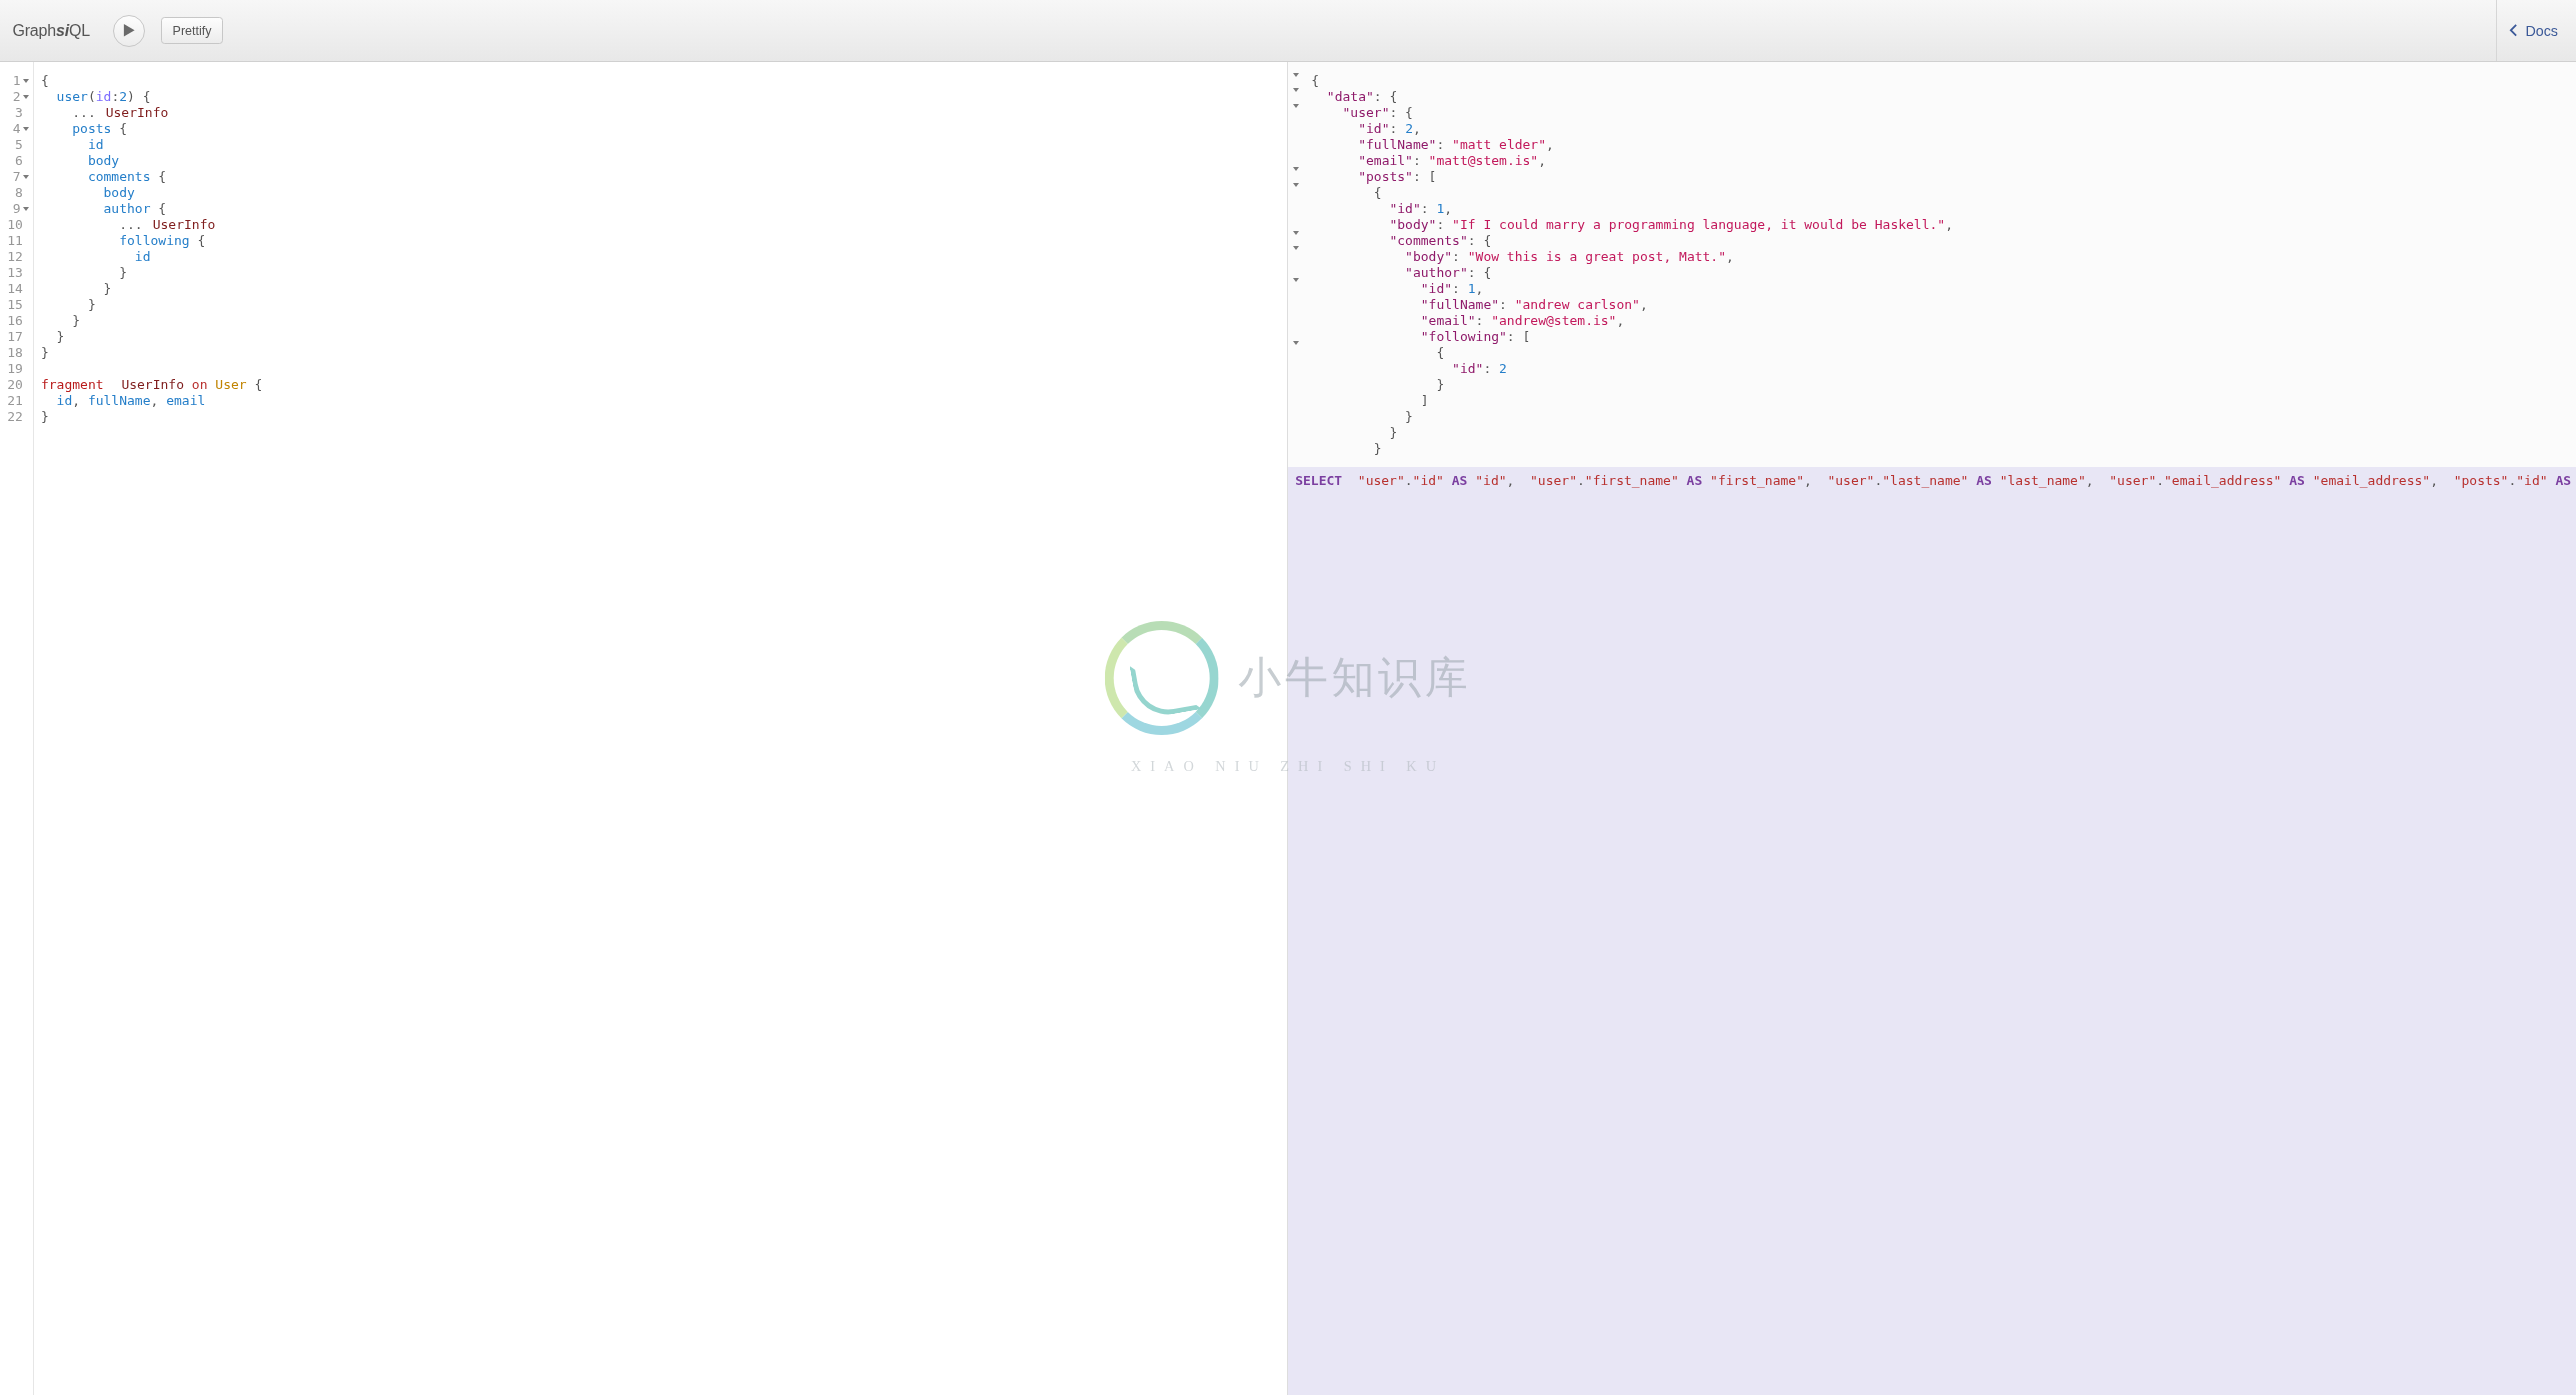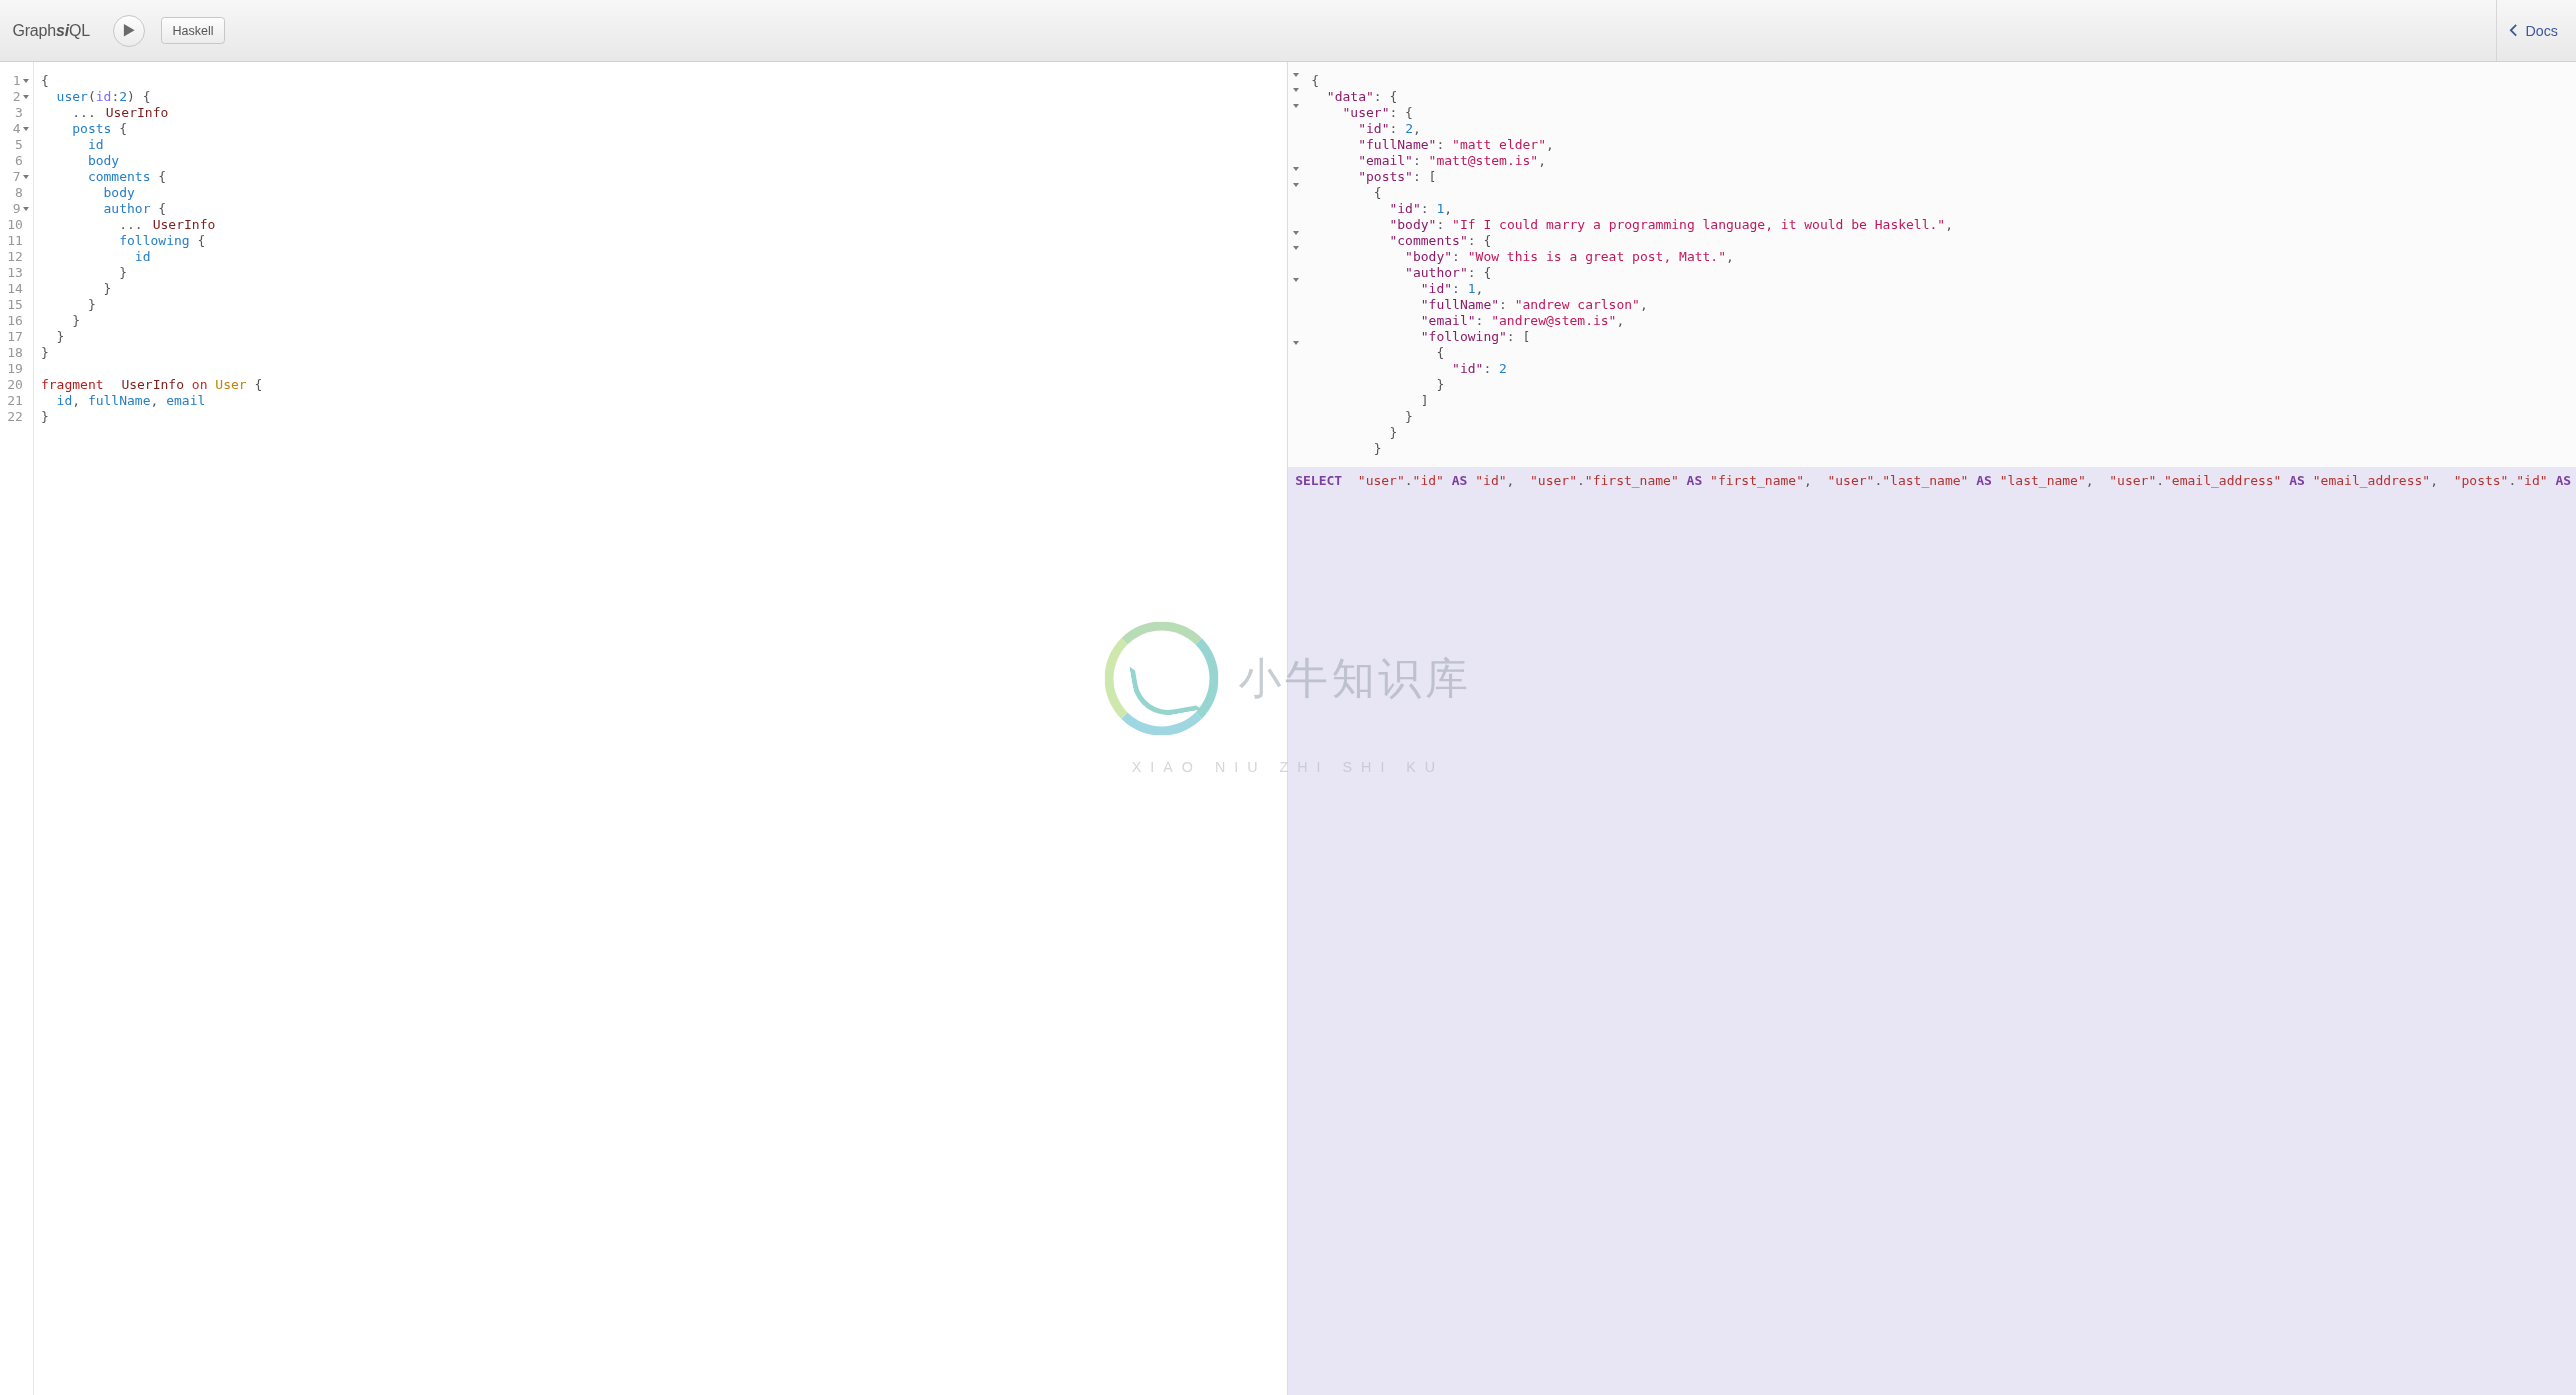--- a/index.html
+++ b/index.html
@@ -145,20 +145,21 @@
 
   
   .watermark {
     position: absolute;
     left: 50%; top: 50%;
     transform: translate(-50%, -50%);
     pointer-events: none;
     opacity: 0.55;
     text-align: center;
     white-space: nowrap;
+    font-family: Liberation Serif, serif;
   }
   .watermark .circle {
     display:inline-block;
     width: 114px; height: 114px;
     border-radius: 50%;
     border: 9px solid;
     border-color: #7fc27a #43b5a9 #4fb6c8 #a7d46a;
     position: relative;
     vertical-align: middle;
   }
@@ -188,21 +189,21 @@
 
 <div class="toolbar">
   <span class="logo">
     <span>Graph</span><span class="s">s</span><span class="i">i</span><span>QL</span>
   </span>
   <button class="run-btn" title="Execute">
     <svg viewBox="0 0 12 14">
         <path d="M0 0 L12 7 L0 14 Z"></path>
       </svg>
   </button>
-  <button class="prettify-btn">Haskell</button>
+  <button class="prettify-btn">Prettify</button>
   <div class="docs-btn">
     <svg viewBox="0 0 10 14">
         <path d="M8 1 L2 7 L8 13"></path>
       </svg>
     <span>Docs</span>
   </div>
 </div>
 
 <div class="main">
 

